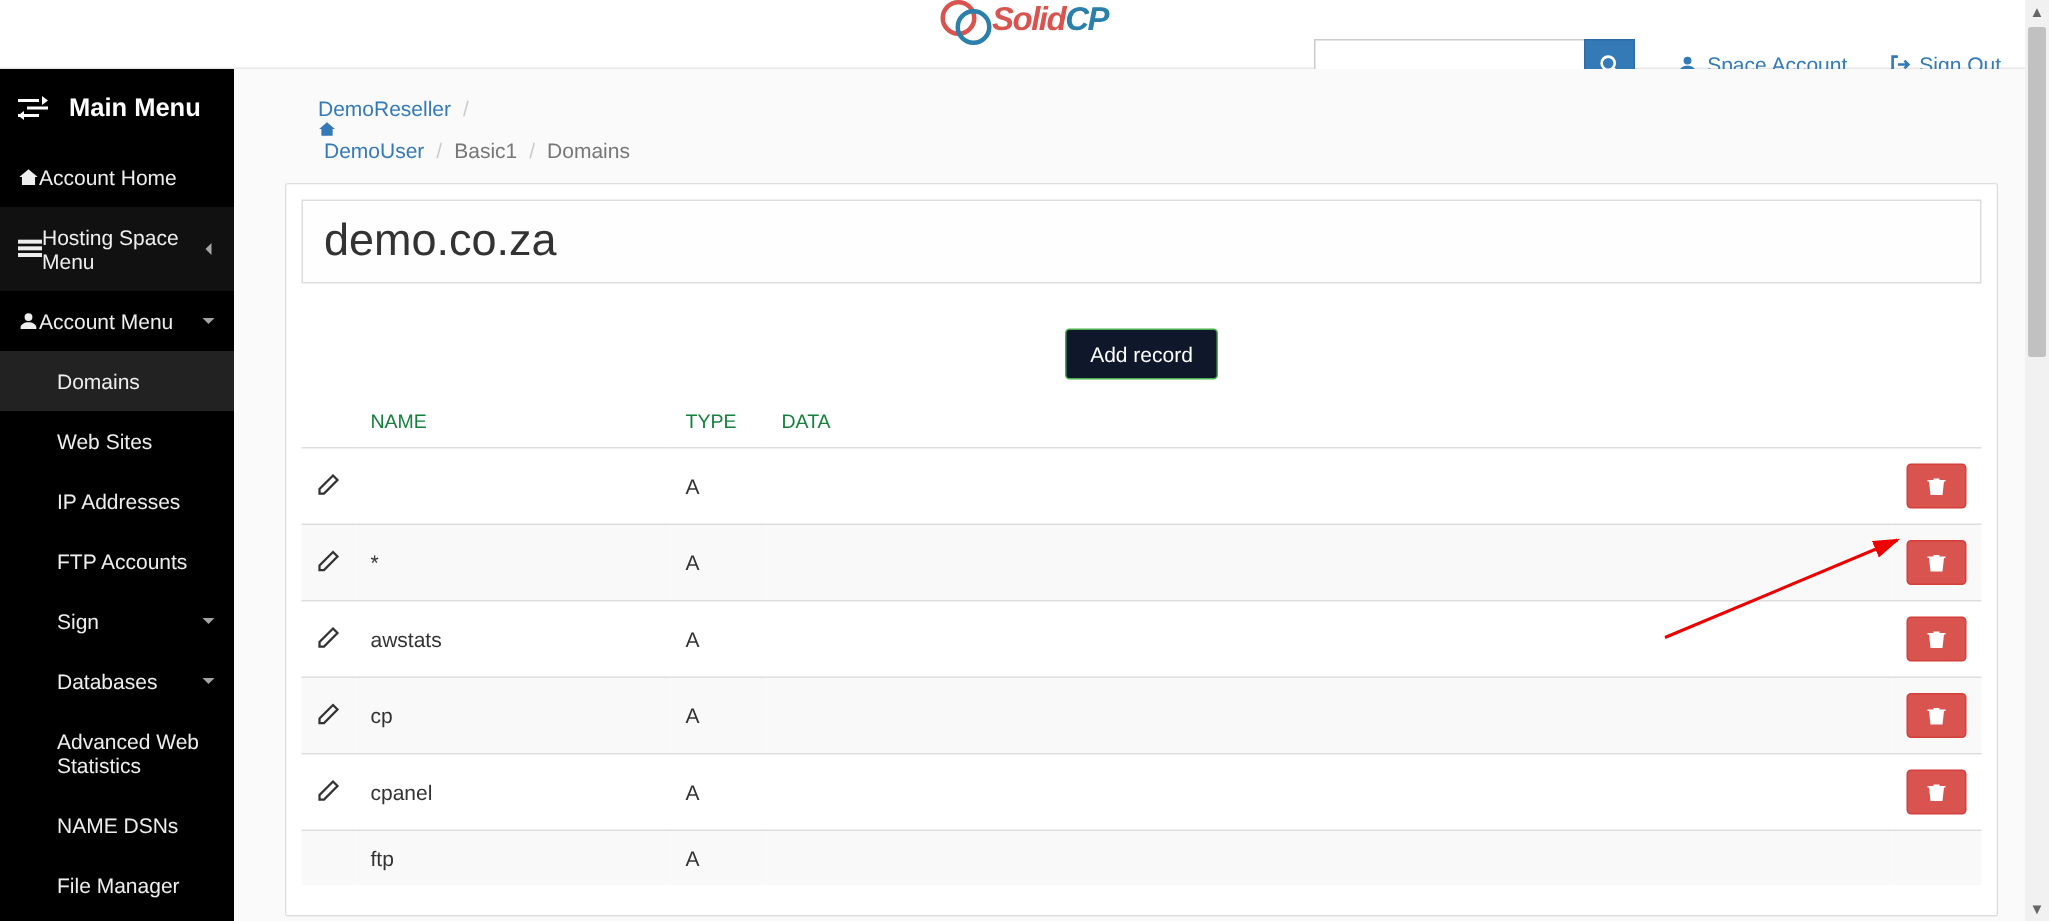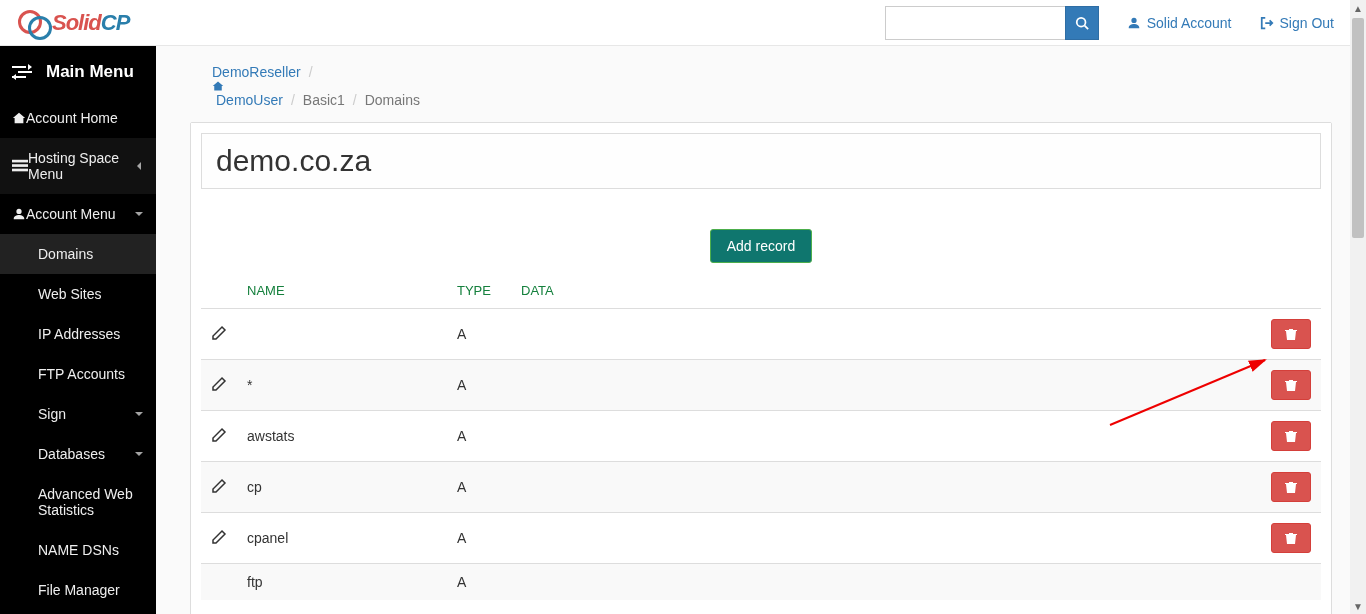--- a/index.html
+++ b/index.html
@@ -14,20 +14,21 @@
     position: relative;
   }
 
   
   .topbar {
     height: 46px;
     border-bottom: 1px solid #e7e7e7;
     display: flex;
     align-items: center;
     padding: 0 18px 0 18px;
+    flex-direction: column;
   }
   .logo {
     display: flex;
     align-items: center;
     font-weight: bold;
     font-size: 22px;
     font-style: italic;
     letter-spacing: -1px;
   }
   .logo-mark {
@@ -141,25 +142,25 @@
   }
   .panel-head h3 { font-size: 16px; font-weight: 400; }
 
   .panel-body { background: #fff; padding: 10px 10px 20px 10px; }
   .domain-box {
     border: 1px solid #ddd;
     padding: 10px 14px;
     font-size: 30px;
     color: #333;
     background: #fefefe;
-    margin-bottom: 40px;
+    margin-bottom: 30px;
   }
   .add-row { text-align: center; margin-bottom: 10px; }
   .btn-green {
-    background: #0f766e;
+    background: #0f172a;
     border: 1px solid #4cae4c;
     color: #fff;
     padding: 8px 16px;
     border-radius: 3px;
     cursor: pointer;
     font-size: 14px;
   }
 
   table.records {
     width: 100%;
@@ -237,21 +238,21 @@
         <svg width="14" height="14" viewBox="0 0 16 16" fill="none" stroke="#fff" stroke-width="2">
           <circle cx="7" cy="7" r="5"></circle>
             <line x1="11" y1="11" x2="15" y2="15"></line>
         </svg>
       </div>
     </div>
     <a class="top-link">
       <svg width="14" height="14" viewBox="0 0 16 16" fill="#337ab7">
           <path d="M8 8a3 3 0 1 0 0-6 3 3 0 0 0 0 6zm0 1c-3 0-6 1.5-6 4v1h12v-1c0-2.5-3-4-6-4z"></path>
         </svg>
-      <span>Solid Account</span>
+      <span>Space Account</span>
     </a>
     <a class="top-link">
       <svg width="14" height="14" viewBox="0 0 16 16" fill="none" stroke="#337ab7" stroke-width="2">
           <path d="M6 2H2v12h4M6 8h8M11 5l3 3-3 3"></path>
         </svg>
       <span>Sign Out</span>
     </a>
   </div>
 </div>
 

